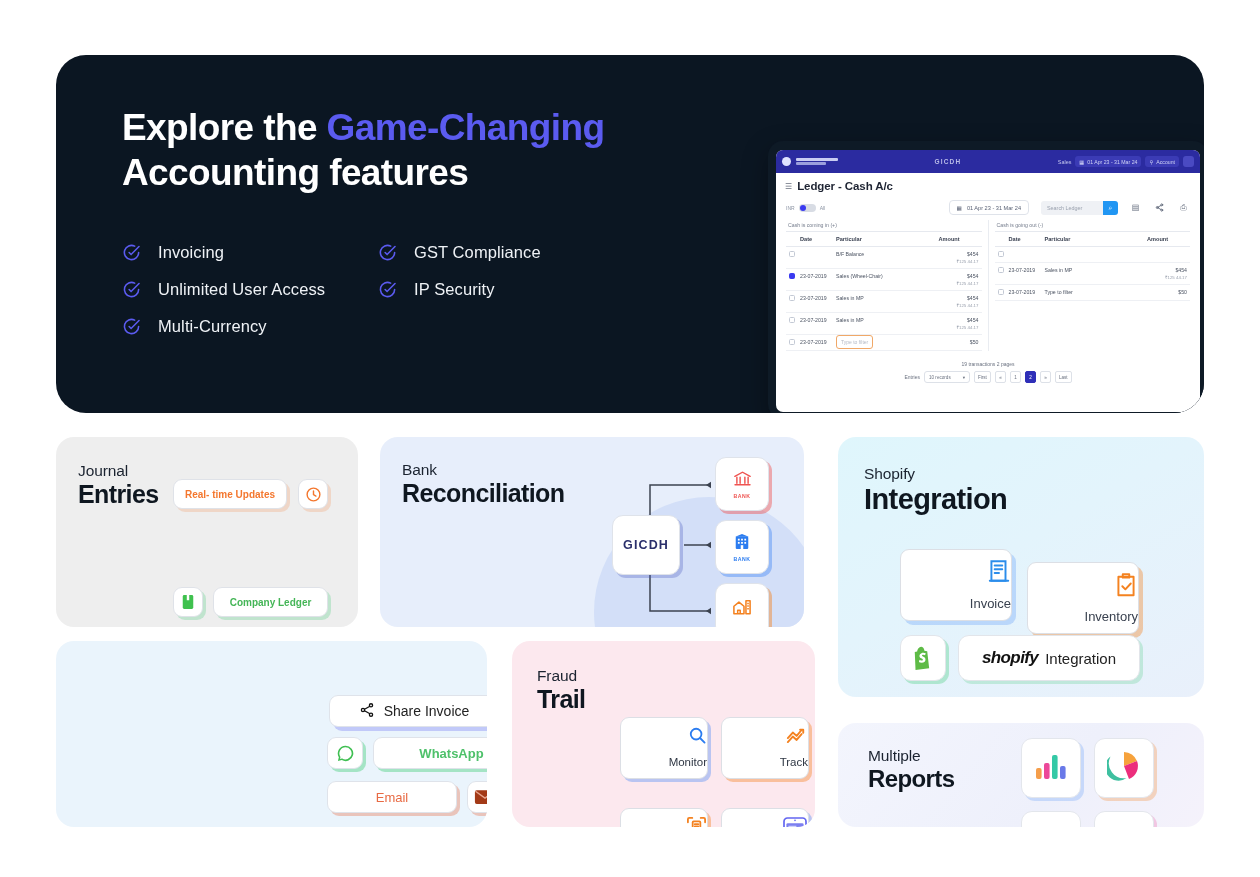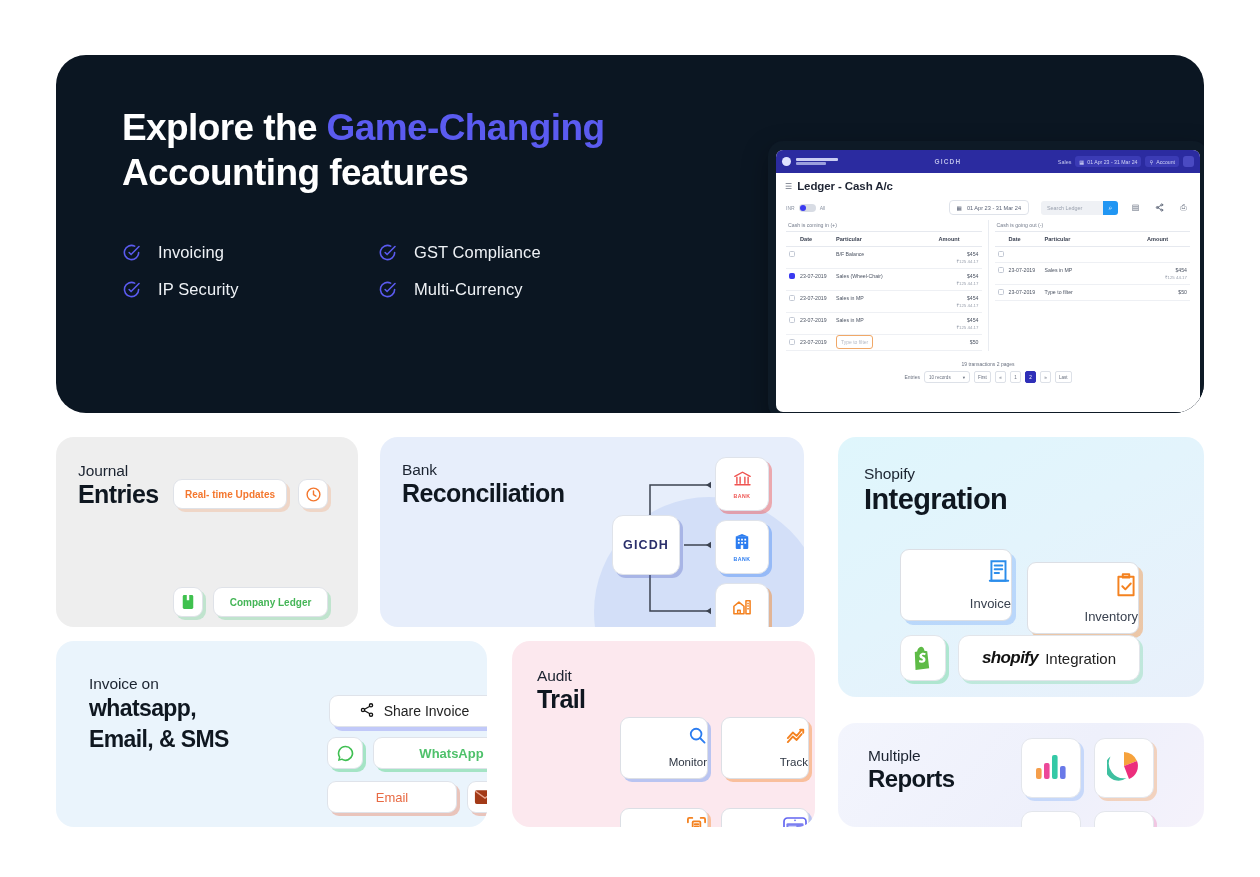--- a/index.html
+++ b/index.html
@@ -278,20 +278,29 @@
           <span class="feat-label">Invoicing</span>
         </div>
         <div class="feat">
           <span class="check-ic">
             <svg viewBox="0 0 24 24" width="19" height="19" fill="none" stroke="#5B5BF0" stroke-width="2" stroke-linecap="round">
                 <path d="M21 12a9 9 0 1 1-5-8.05"></path>
                 <path d="M9 12l2.5 2.5L21.5 4.5"></path>
               </svg>
           </span>
           <span class="feat-label">GST Compliance</span>
+        </div>
+        <div class="feat">
+          <span class="check-ic">
+            <svg viewBox="0 0 24 24" width="19" height="19" fill="none" stroke="#5B5BF0" stroke-width="2" stroke-linecap="round">
+                <path d="M21 12a9 9 0 1 1-5-8.05"></path>
+                <path d="M9 12l2.5 2.5L21.5 4.5"></path>
+              </svg>
+          </span>
+          <span class="feat-label">Unlimited User Access</span>
         </div>
         <div class="feat">
           <span class="check-ic">
             <svg viewBox="0 0 24 24" width="19" height="19" fill="none" stroke="#5B5BF0" stroke-width="2" stroke-linecap="round">
                 <path d="M21 12a9 9 0 1 1-5-8.05"></path>
                 <path d="M9 12l2.5 2.5L21.5 4.5"></path>
               </svg>
           </span>
           <span class="feat-label">IP Security</span>
         </div>
@@ -591,25 +600,20 @@
           </svg>
       </div>
       <div class="s-bar">
         <span class="wm">shopify</span>
         <span class="sub">Integration</span>
       </div>
     </div>
   </section>
 
   <section class="card" id="card-wa">
-    <div class="w-text">
-      <div class="c-kicker">Invoice on</div>
-      <div class="c-title">whatsapp,</div>
-      <div class="c-title">Email, &amp; SMS</div>
-    </div>
     <div class="w-share">
       <span>
         <svg width="16" height="16" viewBox="0 0 24 24" fill="none" stroke="#111" stroke-width="2" stroke-linecap="round">
             <circle cx="18" cy="5" r="2.4"></circle>
             <circle cx="6" cy="12" r="2.4"></circle>
             <circle cx="18" cy="19" r="2.4"></circle>
             <path d="M8.3 10.9l7.4-4.2M8.3 13.1l7.4 4.2"></path>
           </svg>
       </span>
       <span>Share Invoice</span>
@@ -633,21 +637,21 @@
         <svg width="22" height="16" viewBox="0 0 24 17" fill="#A33A17">
             <rect x="1" y="1" width="22" height="15" rx="2"></rect>
             <path d="M1.6 2.2L12 9.6 22.4 2.2" fill="none" stroke="#E8A48C" stroke-width="1.6"></path>
           </svg>
       </div>
     </div>
   </section>
 
   <section class="card" id="card-audit">
     <div class="a-text">
-      <div class="c-kicker">Audit</div>
+      <div class="c-kicker">Fraud</div>
       <div class="c-title">Trail</div>
     </div>
     <div class="a-grid">
       <div class="tile a-tile blue">
         <span>
           <svg width="19" height="19" viewBox="0 0 22 22" fill="none" stroke="#2B7CF0" stroke-width="2.1" stroke-linecap="round">
               <circle cx="9.4" cy="9.4" r="6.2"></circle>
               <path d="M14.2 14.2l5 5"></path>
             </svg>
         </span>

